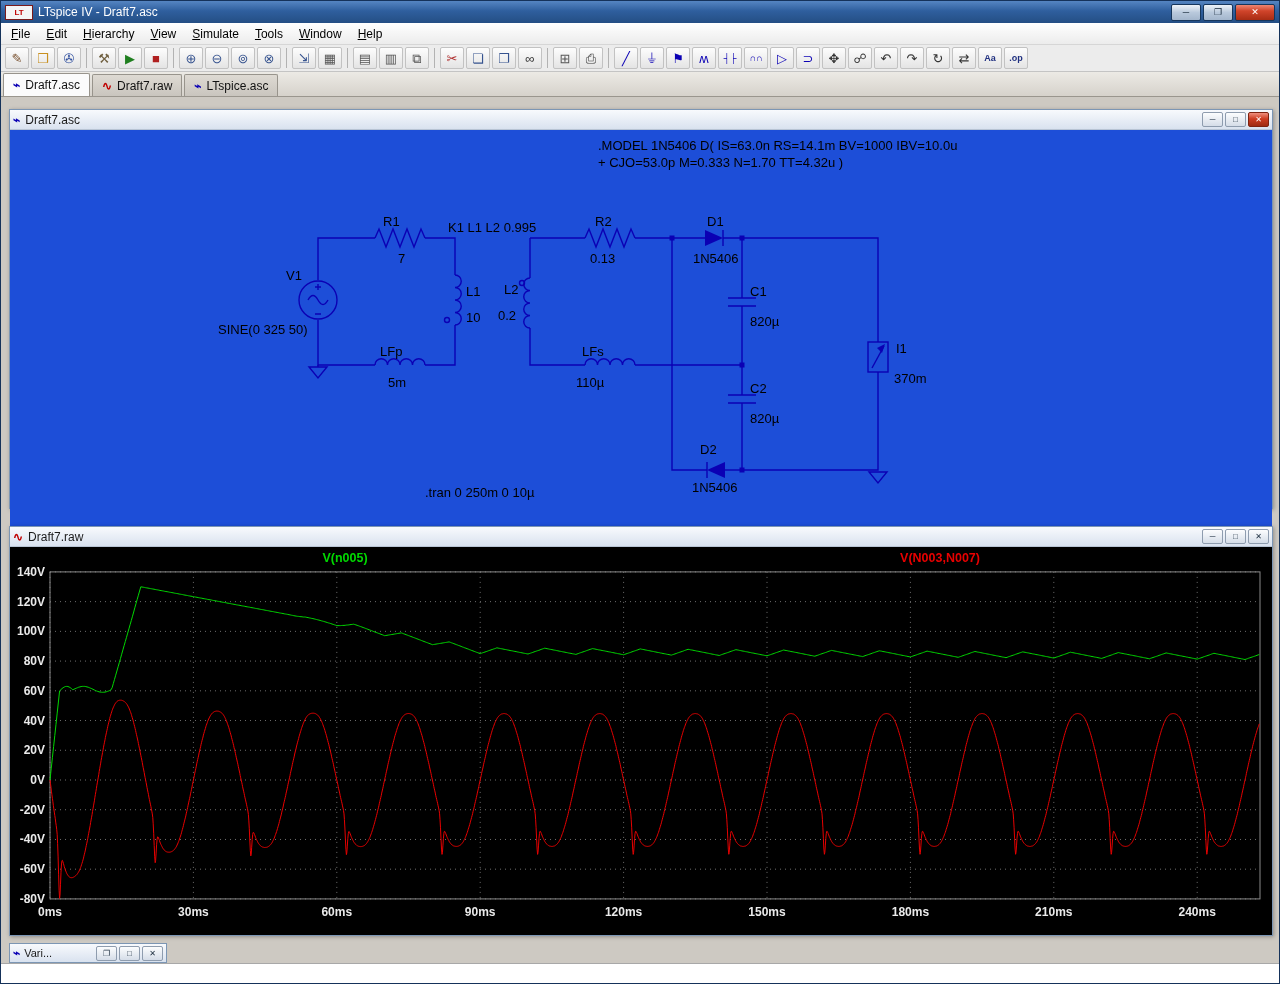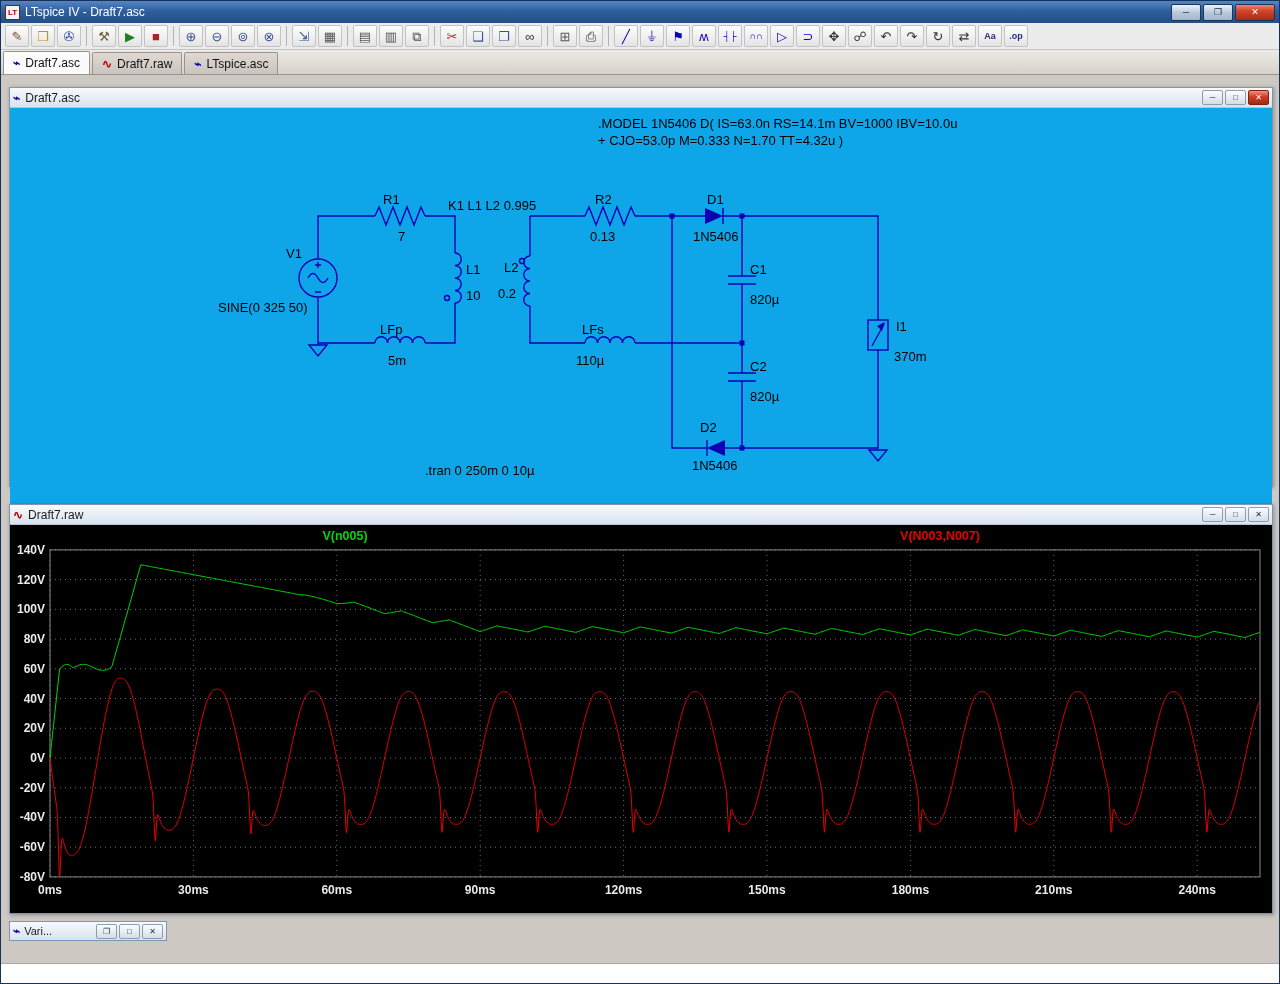--- a/index.html
+++ b/index.html
@@ -1,20 +1,20 @@
 <!DOCTYPE html>
 <html><head>
 <meta charset="utf-8">
 <style>
 *{box-sizing:border-box;margin:0;padding:0}
 body{font-family:"Liberation Sans",sans-serif;background:#222}
 #app{position:relative;width:1280px;height:984px;background:#cdc9c2;overflow:hidden;border:1px solid #15325a}
 
 #titlebar{height:22px;background:linear-gradient(180deg,#5585c2,#2f5f9e 45%,#244e84);display:flex;align-items:center;padding:0 4px;color:#fff;font-size:12px}
-#logo{width:15px;height:15px;background:#f4f4f4;color:#c00000;font-weight:bold;font-size:8px;display:flex;align-items:center;justify-content:center;border:1px solid #7a1a1a;margin-right:5px}
+#logo{width:28px;height:15px;background:#f4f4f4;color:#c00000;font-weight:bold;font-size:8px;display:flex;align-items:center;justify-content:center;border:1px solid #7a1a1a;margin-right:5px}
 .cap-btns{margin-left:auto;display:flex;gap:2px}
 .cap-btn{width:30px;height:17px;border:1px solid #16365c;border-radius:2px;background:linear-gradient(#eef3f9,#b9c9dc 50%,#a3b6cc);color:#123;font-size:9px;display:flex;align-items:center;justify-content:center}
 .cap-btn.close{width:40px;background:linear-gradient(#ee8673,#d0442a 40%,#a82c14);color:#fff}
 
 #menubar{height:22px;background:linear-gradient(#ffffff,#ececec);display:flex;align-items:center;padding-left:2px;font-size:12px;border-bottom:1px solid #d6d6d6;color:#000}
 .menu-item{padding:3px 8px;cursor:default}
 
 #toolbar{height:27px;background:#ececec;display:flex;align-items:center;padding:2px 3px;border-bottom:1px solid #c4c4c4}
 .tb-btn{width:24px;height:22px;margin:0 1px;border:1px solid #c2c2c2;border-radius:2px;background:linear-gradient(#fdfdfd,#e4e4e4);display:flex;align-items:center;justify-content:center;font-size:13px;line-height:1;cursor:default}
 .tb-btn.sm{font-size:9px;font-weight:bold}
@@ -26,21 +26,21 @@
 .tab-icon{font-size:12px;font-weight:bold}
 
 #workspace{position:relative;height:868px;background:#cdc9c2}
 .mdi-window{position:absolute;border:1px solid #7c96b4;background:#e8eef6;box-shadow:1px 1px 4px rgba(0,0,0,.3)}
 .mdi-titlebar{height:20px;display:flex;align-items:center;gap:5px;padding:0 3px;background:linear-gradient(#f8fafd,#d9e2ef);border-bottom:1px solid #b8c4d4;font-size:12px;color:#1a1a1a}
 .mdi-icon{font-size:12px;font-weight:bold}
 .mdi-btns{margin-left:auto;display:flex;gap:2px}
 .mdi-btn{width:21px;height:15px;border:1px solid #8e9cae;border-radius:2px;background:linear-gradient(#fcfdfe,#d5dde8);font-size:8px;display:inline-flex;align-items:center;justify-content:center;color:#223344}
 .mdi-btn.close-active{background:linear-gradient(#f0907e,#cd3d22 45%,#9e2a12);color:#fff;border-color:#7e2210}
 #schematic-window{left:8px;top:12px;width:1264px;height:400px}
-.schematic-content{background:#0ea5e9;height:490px;overflow:hidden}
+.schematic-content{background:#1d4ed8;height:490px;overflow:hidden}
 #waveform-window{left:8px;top:429px;width:1264px;height:410px}
 .waveform-content{background:#000;height:388px;overflow:hidden}
 svg{display:block}
 
 .w{fill:none;stroke:#0b00b4;stroke-width:1.4}
 .cf{fill:#0b00b4;stroke:none}
 .st{font:13px "Liberation Sans",sans-serif;fill:#000}
 
 .grid{stroke:#6e6e6e;stroke-width:1;stroke-dasharray:1 4}
 .plotborder{fill:none;stroke:#8a8a8a}
@@ -61,20 +61,30 @@
   <div id="titlebar">
     <div id="logo">LT</div>
     <span>LTspice IV - Draft7.asc</span>
     <div class="cap-btns">
       <div class="cap-btn">─</div>
       <div class="cap-btn">❐</div>
       <div class="cap-btn close">✕</div>
     </div>
   </div>
 
+  <div id="menubar">
+      <div class="menu-item"><u>F</u>ile</div>
+      <div class="menu-item"><u>E</u>dit</div>
+      <div class="menu-item"><u>H</u>ierarchy</div>
+      <div class="menu-item"><u>V</u>iew</div>
+      <div class="menu-item"><u>S</u>imulate</div>
+      <div class="menu-item"><u>T</u>ools</div>
+      <div class="menu-item"><u>W</u>indow</div>
+      <div class="menu-item"><u>H</u>elp</div>
+    </div>
 
   <div id="toolbar">
       <div class="tb-btn" style="color: rgb(122, 82, 48);">✎</div>
       <div class="tb-btn" style="color: rgb(200, 144, 32);">❒</div>
       <div class="tb-btn" style="color: rgb(47, 79, 159);">✇</div>
       <div class="tb-sep"></div>
       <div class="tb-btn" style="color: rgb(111, 95, 63);">⚒</div>
       <div class="tb-btn" style="color: rgb(31, 127, 31);">▶</div>
       <div class="tb-btn" style="color: rgb(176, 32, 32);">■</div>
       <div class="tb-sep"></div>

